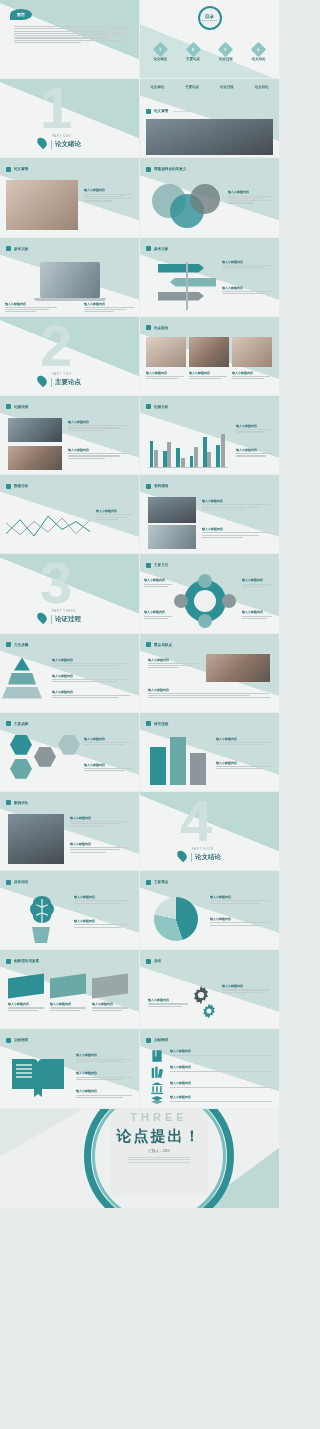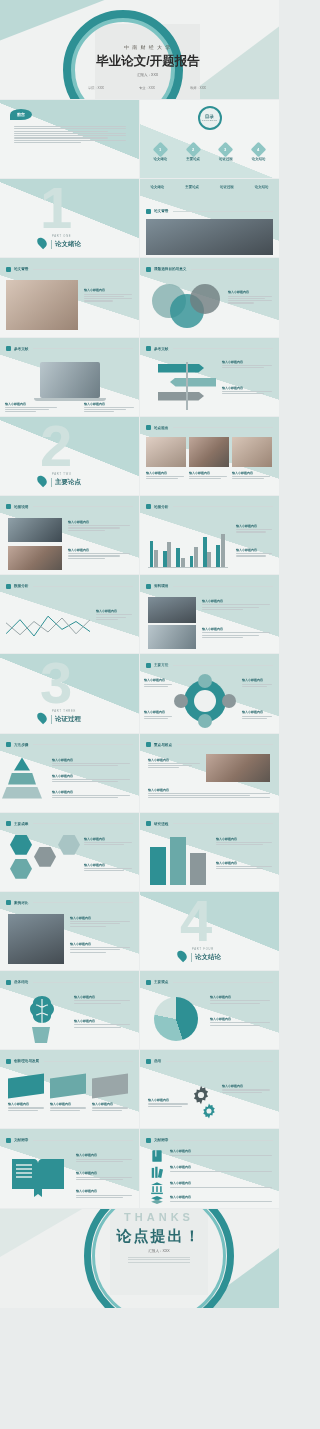--- a/index.html
+++ b/index.html
@@ -113,36 +113,20 @@
   .th-wedge { position:absolute; right:-6px; bottom:-46px; width:150px; height:110px;
       background:#bcd9d6; clip-path:polygon(100% 0,100% 100%,0 100%); }
   .th-wedge-l { position:absolute; left:-20px; top:-10px; width:120px; height:70px;
       background:#dfe8e6; clip-path:polygon(0 0,100% 0,0 100%); }
 </style>
 </head>
 <body>
 
 <div class="deck">
 
-  <div class="slide full">
-    <div class="cover-bg"></div>
-    <div class="cover-wedge"></div>
-    <div class="cover-wedge2"></div>
-    <div class="cover-card"></div>
-    <div class="ring r1"></div>
-    <div class="ring r2"></div>
-    <div class="cover-univ">中 南 财 经 大 学</div>
-    <div class="cover-title">毕业论文/开题报告</div>
-    <div class="cover-sub">汇报人：XXX</div>
-    <div class="cover-meta">
-      <span>学院：XXX</span>
-      <span>专业：XXX</span>
-      <span>导师：XXX</span>
-    </div>
-  </div>
 
   <div class="slide">
     <div class="wedge-tl"></div>
     <div style="position:absolute;left:10px;top:9px;width:22px;height:11px;background:#2e9094;border-radius:50% 50% 50% 0;transform:rotate(0);display:flex;align-items:center;justify-content:center">
       <span style="font-size:4px;color:#fff;font-weight:bold">前言</span>
     </div>
     <div class="tblk" style="left:14px;top:26px;width:112px">
       <div class="ln l"></div>
         <div class="ln l"></div>
         <div class="ln m"></div>
@@ -769,21 +753,21 @@
       <div class="ln l"></div>
     </div>
   </div>
 
   <div class="slide full" style="background:#eef0ef">
     <div class="th-wedge-l"></div>
     <div class="th-wedge"></div>
     <div class="th-card"></div>
     <div class="th-ring1"></div>
     <div class="th-ring2"></div>
-    <div class="th-en">THANKS</div>
+    <div class="th-en">THREE</div>
     <div class="th-cn">论点提出！</div>
     <div class="th-meta">汇报人：XXX</div>
     <div class="th-lines">
       <div class="ln"></div>
         <div class="ln"></div>
         <div class="ln"></div>
     </div>
   </div>
 
 </div>

